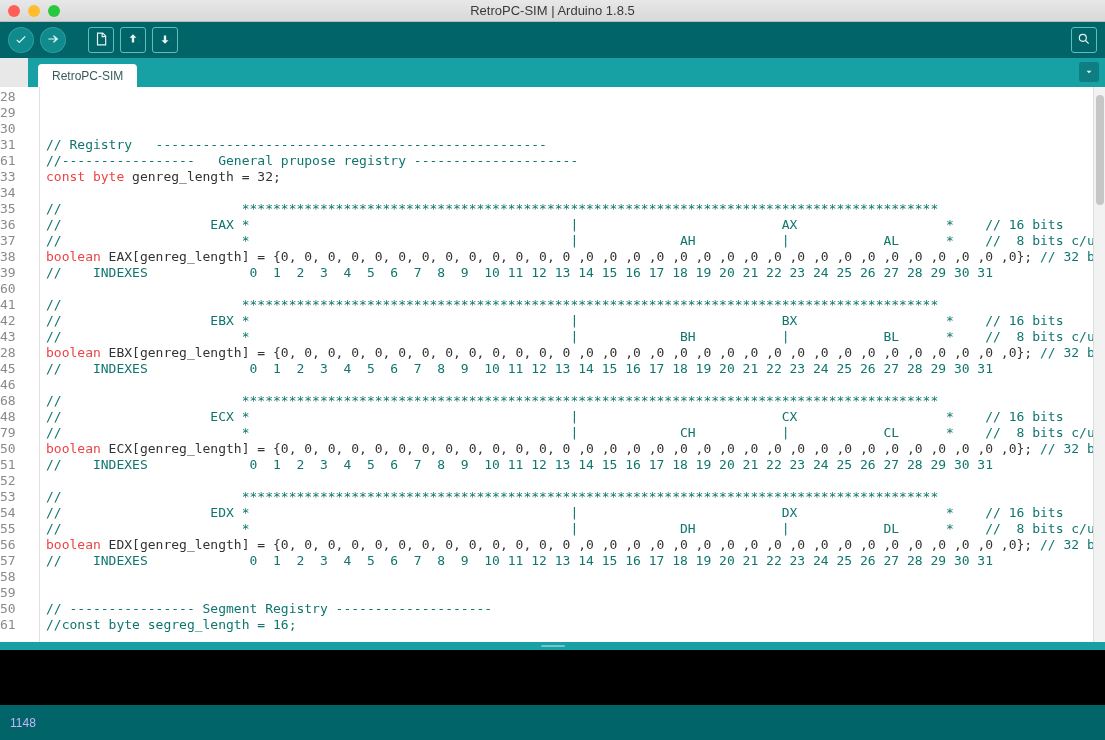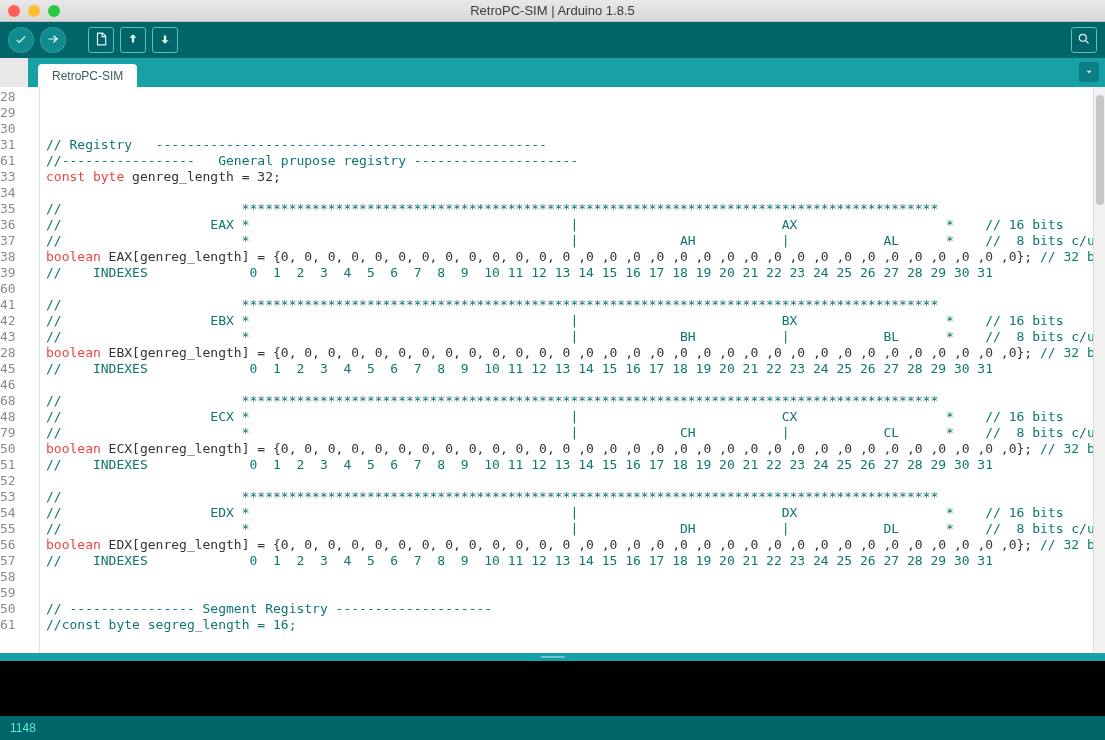--- a/index.html
+++ b/index.html
@@ -150,23 +150,23 @@
     width: 24px;
     height: 2px;
     background: rgba(255,255,255,0.4);
     border-radius: 2px;
   }
   .console {
     height: 55px;
     background: #000000;
   }
   .statusbar {
-    height: 24px;
+    height: 35px;
     background: #006468;
-    color: #5eead4;
+    color: #c4b5fd;
     font-size: 12px;
     display: flex;
     align-items: center;
     padding: 0 10px;
     justify-content: space-between;
   }
 </style>
 </head>
 <body>
 

